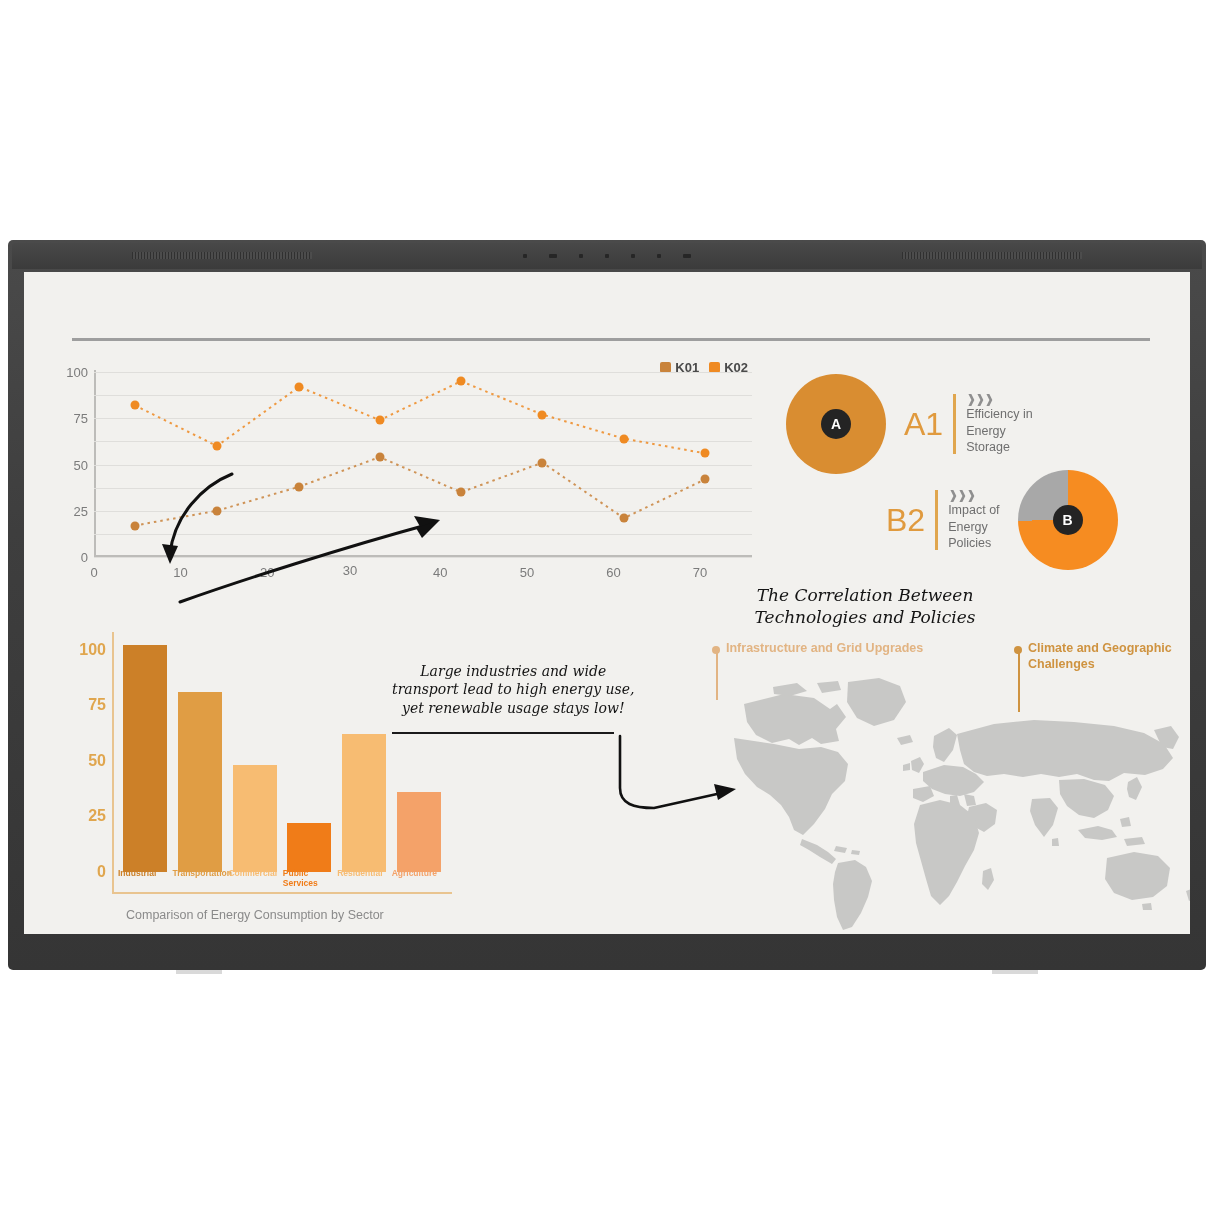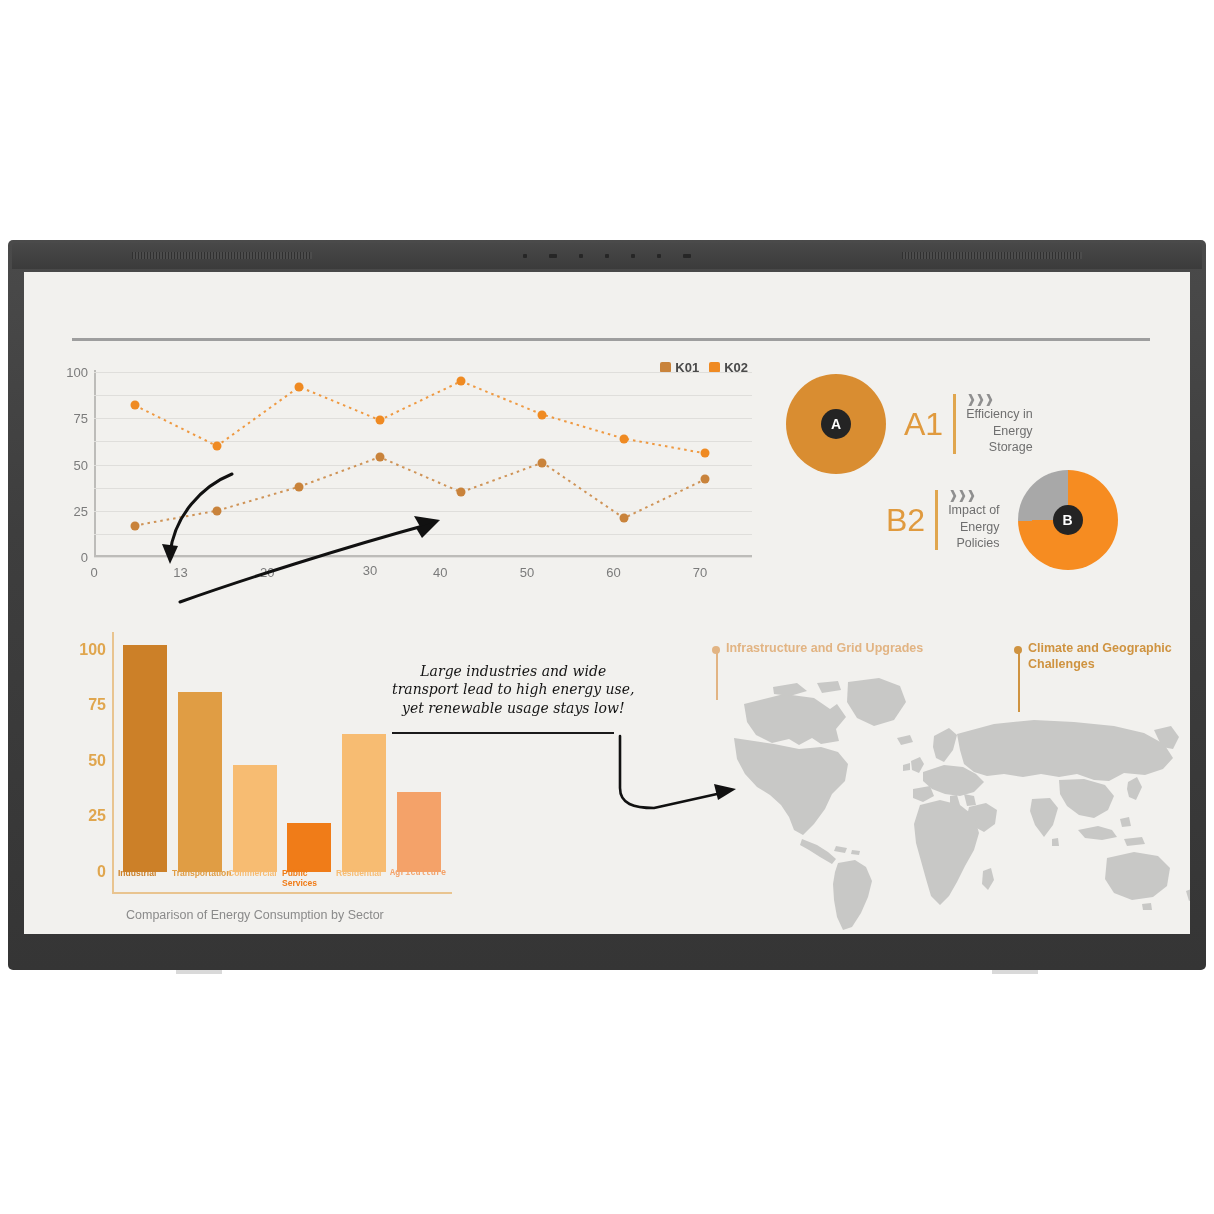--- a/index.html
+++ b/index.html
@@ -143,21 +143,21 @@
   
   .pie { position:absolute; border-radius: 50%; }
   .pie-badge {
     position:absolute; border-radius: 50%; background:#242424;
     color:#fff; display:flex; align-items:center; justify-content:center;
     font-size: 14px; font-weight:bold;
   }
   .kpi-code { font-size: 32px; font-weight: normal; color:#e09a3e; }
   .kpi-divider { width: 3px; background:#e0a64e; }
   .kpi-chev { color:#8f8f8f; font-size: 12px; letter-spacing: -1px; }
-  .kpi-desc { font-size: 12.5px; color:#6f6f6f; line-height: 1.35; white-space: pre; text-align: right; }
+  .kpi-desc { font-size: 12.5px; color:#6f6f6f; line-height: 1.35; white-space: pre; }
 
   
   #worldmap { position:absolute; left: 690px; top: 392px; width: 500px; height: 280px; }
   .map-pin {
     position:absolute; width: 8px; height: 8px; border-radius:50%;
   }
   .map-line { position:absolute; }
   .map-label { position:absolute; font-size: 12.5px; font-weight: bold; line-height:1.25; white-space: pre; }
 
   svg { display:block; overflow: visible; }
@@ -208,23 +208,23 @@
             <div class="lc-gridline" style="top: 69.375px;"></div>
             <div class="lc-gridline" style="top: 46.25px;"></div>
             <div class="lc-gridline" style="top: 23.125px;"></div>
             <div class="lc-gridline" style="top: 0px;"></div>
             <div class="lc-ylab" style="top: 185px;">0</div>
             <div class="lc-ylab" style="top: 138.75px;">25</div>
             <div class="lc-ylab" style="top: 92.5px;">50</div>
             <div class="lc-ylab" style="top: 46.25px;">75</div>
             <div class="lc-ylab" style="top: 0px;">100</div>
             <div class="lc-xlab" style="left: 0px;">0</div>
-            <div class="lc-xlab" style="left: 86.5789px;">13</div>
+            <div class="lc-xlab" style="left: 86.5789px;">10</div>
             <div class="lc-xlab" style="left: 173.158px;">20</div>
-            <div class="lc-xlab" style="left: 276px; margin-top: 6px;">30</div>
+            <div class="lc-xlab" style="left: 256px; margin-top: 6px;">30</div>
             <div class="lc-xlab" style="left: 346.316px;">40</div>
             <div class="lc-xlab" style="left: 432.895px;">50</div>
             <div class="lc-xlab" style="left: 519.474px;">60</div>
             <div class="lc-xlab" style="left: 606.053px;">70</div>
             <svg width="658" height="185" style="position: absolute; left: 0px; top: 0px;">
               <polyline points="40.6921052631579,153.55 122.9421052631579,138.75 205.19210526315788,114.7 285.7105263157895,85.1 367.09473684210525,120.25 448.4789473684211,90.64999999999999 529.8631578947369,146.15 611.2473684210526,107.3" fill="none" stroke="#c9833b" stroke-width="2" stroke-dasharray="2.5 4" opacity=".85"></polyline>
               <polyline points="40.6921052631579,33.30000000000001 122.9421052631579,74 205.19210526315788,14.799999999999983 285.7105263157895,48.099999999999994 367.09473684210525,9.25 448.4789473684211,42.54999999999998 529.8631578947369,66.6 611.2473684210526,81.39999999999999" fill="none" stroke="#ef8a22" stroke-width="2" stroke-dasharray="2.5 4" opacity=".85"></polyline>
             </svg>
             <div class="lc-dot" style="left: 40.6921px; top: 153.55px; background: rgb(201, 131, 59);"></div>
             <div class="lc-dot" style="left: 122.942px; top: 138.75px; background: rgb(201, 131, 59);"></div>
@@ -285,21 +285,21 @@
             <div class="bc-barwrap">
               <div class="bc-bar" style="height: 80px; background: rgb(244, 162, 105);"></div>
             </div>
           </div>
         <div class="bc-labels" id="bc-labels">
             <div class="bc-label" style="color: rgb(204, 128, 40);">Industrial</div>
             <div class="bc-label" style="color: rgb(224, 157, 68);">Transportation</div>
             <div class="bc-label" style="color: rgb(247, 188, 114);">Commercial</div>
             <div class="bc-label" style="color: rgb(240, 124, 24);">Public Services</div>
             <div class="bc-label" style="color: rgb(247, 188, 114);">Residential</div>
-            <div class="bc-label" style="color: rgb(244, 162, 105); font-family: Liberation Mono, monospace;">Agriculture</div>
+            <div class="bc-label" style="color: rgb(244, 162, 105);">Agriculture</div>
           </div>
         <div class="bc-caption">Comparison of Energy Consumption by Sector</div>
       </div>
 
       <div class="hand" id="note-industries">Large industries and wide
 transport lead to high energy use,
 yet renewable usage stays low!</div>
       <div class="note-underline"></div>
       <svg id="arrow-to-map" style="position:absolute;left:590px;top:462px;" width="130" height="90" viewBox="0 0 130 90">
         <path d="M6 2 L6 54 C 6 70, 20 74, 40 74 L112 58" stroke="#111" stroke-width="2.6" fill="none" stroke-linecap="round" stroke-linejoin="round"></path>
@@ -333,20 +333,22 @@
 Energy
 Policies</div>
           </div>
         </div>
         <div style="position:relative;width:100px;height:100px;">
           <div class="pie" id="pie-b" style="inset: 0px; background: conic-gradient(rgb(246, 140, 33) 10deg, rgb(246, 140, 33) 269.2deg, rgb(168, 168, 168) 269.2deg, rgb(168, 168, 168) 370deg);"></div>
           <div class="pie-badge" style="width:30px;height:30px;left:35px;top:35px;">B</div>
         </div>
       </div>
 
+      <div class="hand" id="note-correlation">The Correlation Between
+Technologies and Policies</div>
 
       <div id="worldmap">
         <svg width="500" height="280" viewBox="0 0 1000 520">
           <g fill="#c8c8c6">
 
             <path d="M268 16 L330 8 L372 24 L384 56 L360 92 L320 104 L286 88 L266 56 Z"></path>
 
             <path d="M60 60 L140 40 L200 48 L232 70 L246 60 L264 86 L244 110 L250 134 L214 140 L196 128
                      L170 142 L150 130 L116 138 L84 122 L66 96 Z"></path>
             <path d="M118 26 L166 18 L186 34 L152 44 L120 40 Z"></path>

